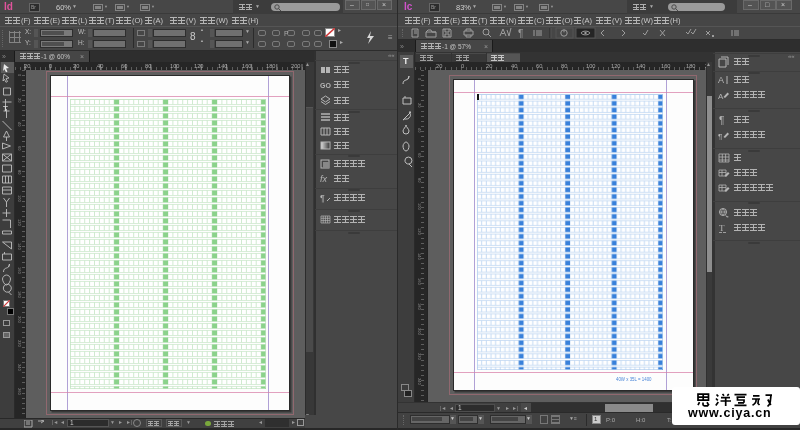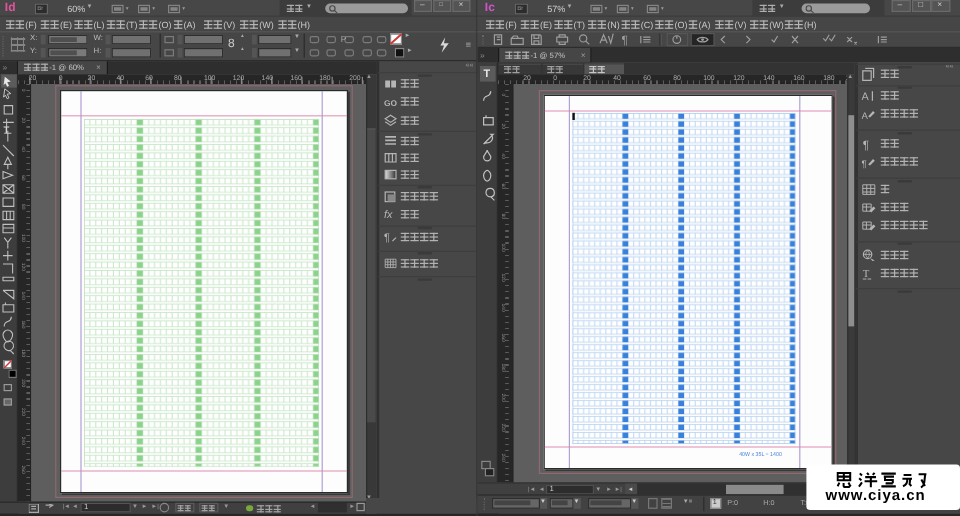--- a/index.html
+++ b/index.html
@@ -300,21 +300,21 @@
 <div style="position:absolute;left:265px;top:419px;width:24px;height:8px;background:#2f2f2f"></div>
 <div style="position:absolute;left:291px;top:419px;font-size:5px;line-height:7px;color:#999;white-space:nowrap;">►</div>
 <div style="position:absolute;left:297px;top:419px;width:7px;height:7px;border:1px solid #999"></div>
 <div style="position:absolute;left:0px;top:428px;width:397px;height:2px;background:#272727"></div>
 <div style="position:absolute;left:305px;top:415px;width:92px;height:13px;background:#474747"></div>
 <div style="position:absolute;left:398px;top:0px;width:402px;height:430px;background:#5e5e5e"></div>
 <div style="position:absolute;left:398px;top:0px;width:402px;height:14px;background:#474747;border-bottom:1px solid #3a3a3a"></div>
 <div style="position:absolute;left:404px;top:1px;font-size:10px;line-height:12px;color:#cf54c9;white-space:nowrap;"><b>Ic</b></div>
 <div style="position:absolute;left:429px;top:3px;width:11px;height:9px;background:#2c2c2c;border:1px solid #666"></div>
 <div style="position:absolute;left:431px;top:4px;font-size:5px;line-height:7px;color:#999;white-space:nowrap;">Br</div>
-<div style="position:absolute;left:456px;top:3px;font-size:7.5px;line-height:9.5px;color:#cfcfcf;white-space:nowrap;">57%</div>
+<div style="position:absolute;left:456px;top:3px;font-size:7.5px;line-height:9.5px;color:#cfcfcf;white-space:nowrap;">83%</div>
 <div style="position:absolute;left:472px;top:3px;font-size:5px;line-height:7px;color:#aaa;white-space:nowrap;">▼</div>
 <div style="position:absolute;left:492px;top:4px;width:10px;height:7px;border:1px solid #848484"></div>
 <div style="position:absolute;left:494px;top:6px;width:6px;height:3px;background:#848484"></div>
 <div style="position:absolute;left:503px;top:4px;font-size:4px;line-height:6px;color:#999;white-space:nowrap;">▼</div>
 <div style="position:absolute;left:514px;top:4px;width:10px;height:7px;border:1px solid #848484"></div>
 <div style="position:absolute;left:516px;top:6px;width:6px;height:3px;background:#848484"></div>
 <div style="position:absolute;left:525px;top:4px;font-size:4px;line-height:6px;color:#999;white-space:nowrap;">▼</div>
 <div style="position:absolute;left:539px;top:4px;width:10px;height:7px;border:1px solid #848484"></div>
 <div style="position:absolute;left:541px;top:6px;width:6px;height:3px;background:#848484"></div>
 <div style="position:absolute;left:550px;top:4px;font-size:4px;line-height:6px;color:#999;white-space:nowrap;">▼</div>

